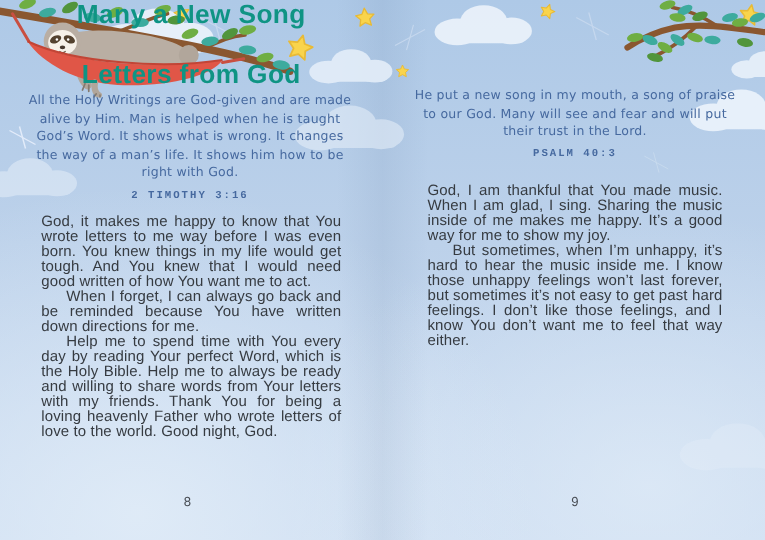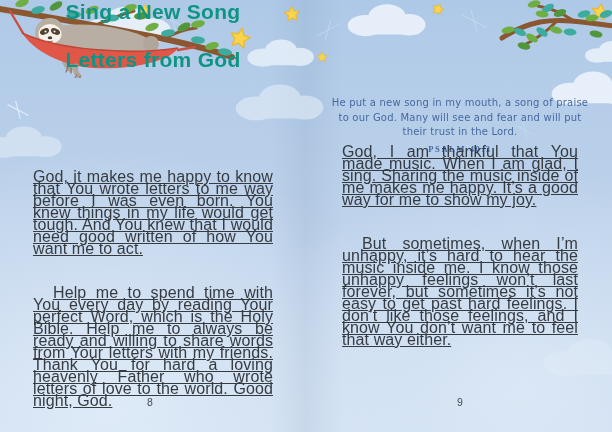--- a/index.html
+++ b/index.html
@@ -14,28 +14,28 @@
   }
   .deco{position:absolute;pointer-events:none;}
   .page-title{
     position:absolute;width:306px;margin:0;text-align:center;
     font-size:21px;font-weight:bold;letter-spacing:.3px;color:#0f9484;
   }
   .title-left{left:0;top:43;margin-top:48px;}
   .title-right{left:306;top:44;}
   .scripture-block{position:absolute;width:262px;text-align:center;color:#46699f;}
   .scripture-left{left:21px;top:74px;}
-  .scripture-right{left:329px;top:96px;}
+  .scripture-right{left:329px;top:70px;}
   .scripture{margin:0;font-family:"DejaVu Sans",sans-serif;font-size:10px;line-height:14.6px;letter-spacing:.2px;}
-  .reference{margin:4px 0 0 0;font-family:Liberation Serif, serif;font-size:8.5px;font-weight:bold;letter-spacing:1.6px;}
-  .body-block{position:absolute;text-align:justify;color:#363b41;font-size:16px;line-height:12px;letter-spacing:.1px;text-decoration:underline;}
+  .reference{margin:4px 0 0 0;font-family:Liberation Mono, monospace;font-size:8.5px;font-weight:bold;letter-spacing:1.6px;}
+  .body-block{position:absolute;text-align:justify;color:#363b41;font-size:12px;line-height:12px;letter-spacing:.1px;}
   .body-left{left:33px;top:171px;width:240px;}
   .body-right{left:342px;top:146px;width:236px;}
   .body-block p{margin:0;}
-  .body-block p + p{text-indent:20px;margin-top:32px;}
+  .body-block p + p{text-indent:20px;}
   .pagenum{position:absolute;top:396px;width:24px;text-align:center;font-size:10.5px;color:#474c53;}
   .pagenum-left{left:138px;}
   .pagenum-right{left:448px;}
 </style>
 </head>
 <body>
 
 <div class="spread">
 
   <svg class="deco" style="left:78px;top:2px;width:96px;height:44px" viewBox="0 0 100 46">
@@ -213,30 +213,33 @@
       <ellipse cx="86" cy="14" rx="6.5" ry="3.4" fill="#3dab9e" transform="rotate(-14 86 14)"></ellipse>
       <ellipse cx="98" cy="34" rx="6.5" ry="3.4" fill="#51953c" transform="rotate(10 98 34)"></ellipse>
       <ellipse cx="94" cy="18" rx="6.5" ry="3.4" fill="#6fae43" transform="rotate(-8 94 18)"></ellipse>
       <ellipse cx="108" cy="14" rx="6.5" ry="3.4" fill="#3dab9e" transform="rotate(-20 108 14)"></ellipse>
     </g>
   </svg>
 
   <section>
     <h1 class="page-title title-left">Letters from God</h1>
     <div class="scripture-block scripture-left">
+      <p class="scripture">All the Holy Writings are God-given and are made alive by Him. Man is helped when he is taught God’s Word. It shows what is wrong. It changes the way of a man’s life. It shows him how to be right with God.</p>
+      <p class="reference">2 TIMOTHY 3:16</p>
     </div>
     <div class="body-block body-left">
       <p>God, it makes me happy to know that You wrote letters to me way before I was even born. You knew things in my life would get tough. And You knew that I would need good written of how You want me to act.</p>
-      <p>Help me to spend time with You every day by reading Your perfect Word, which is the Holy Bible. Help me to always be ready and willing to share words from Your letters with my friends. Thank You for hard a loving heavenly Father who wrote letters of love to the world. Good night, God.</p>
+      <p>When I forget, I can always go back and be reminded because You have written down directions for me.</p>
+      <p>Help me to spend time with You every day by reading Your perfect Word, which is the Holy Bible. Help me to always be ready and willing to share words from Your letters with my friends. Thank You for being a loving heavenly Father who wrote letters of love to the world. Good night, God.</p>
     </div>
     <div class="pagenum pagenum-left">8</div>
   </section>
 
   <section>
-    <h1 class="page-title title-right">Sing a New Song</h1>
+    <h1 class="page-title title-right">Many a New Song</h1>
     <div class="scripture-block scripture-right">
       <p class="scripture">He put a new song in my mouth, a song of praise to our God. Many will see and fear and will put their trust in the Lord.</p>
       <p class="reference">PSALM 40:3</p>
     </div>
     <div class="body-block body-right">
       <p>God, I am thankful that You made music. When I am glad, I sing. Sharing the music inside of me makes me happy. It’s a good way for me to show my joy.</p>
       <p>But sometimes, when I’m unhappy, it’s hard to hear the music inside me. I know those unhappy feelings won’t last forever, but sometimes it’s not easy to get past hard feelings. I don’t like those feelings, and I know You don’t want me to feel that way either.</p>
     </div>
     <div class="pagenum pagenum-right">9</div>
   </section>

